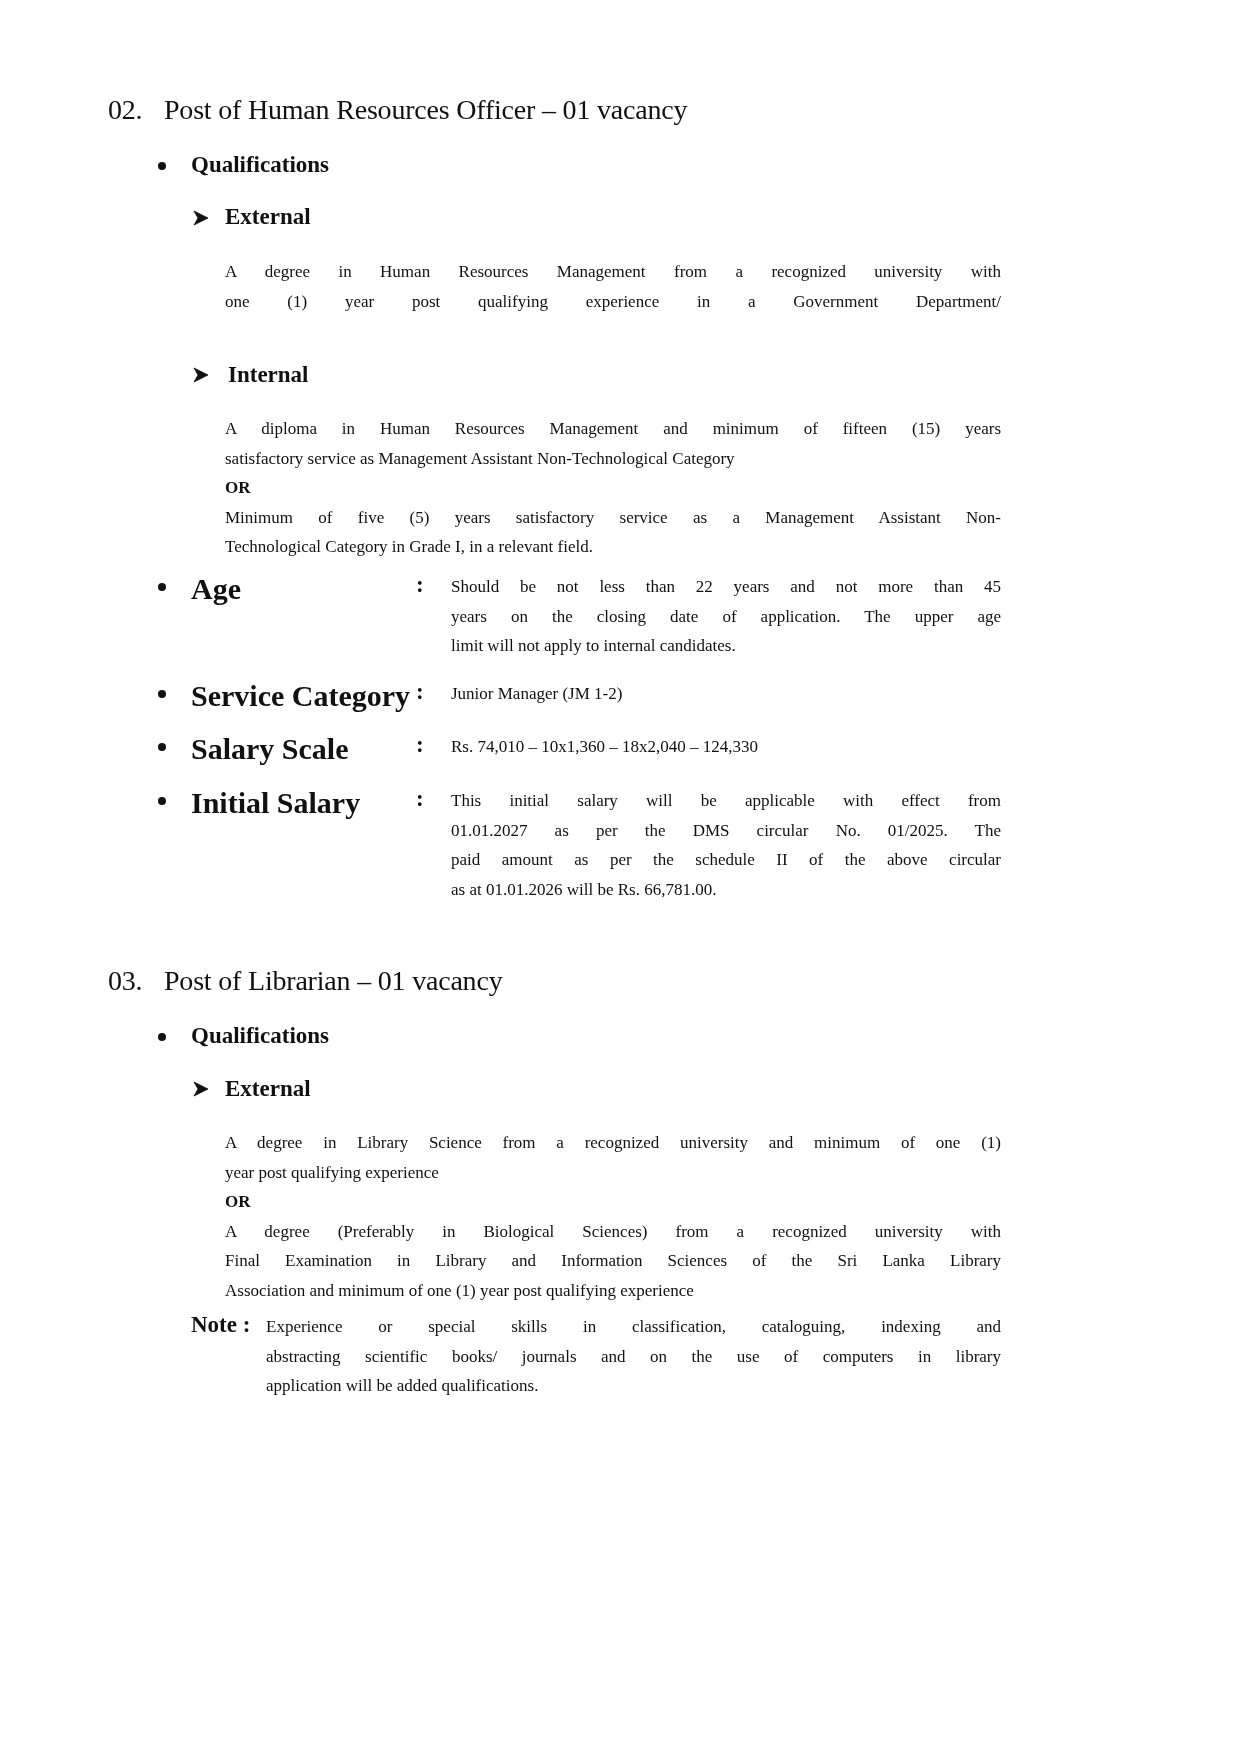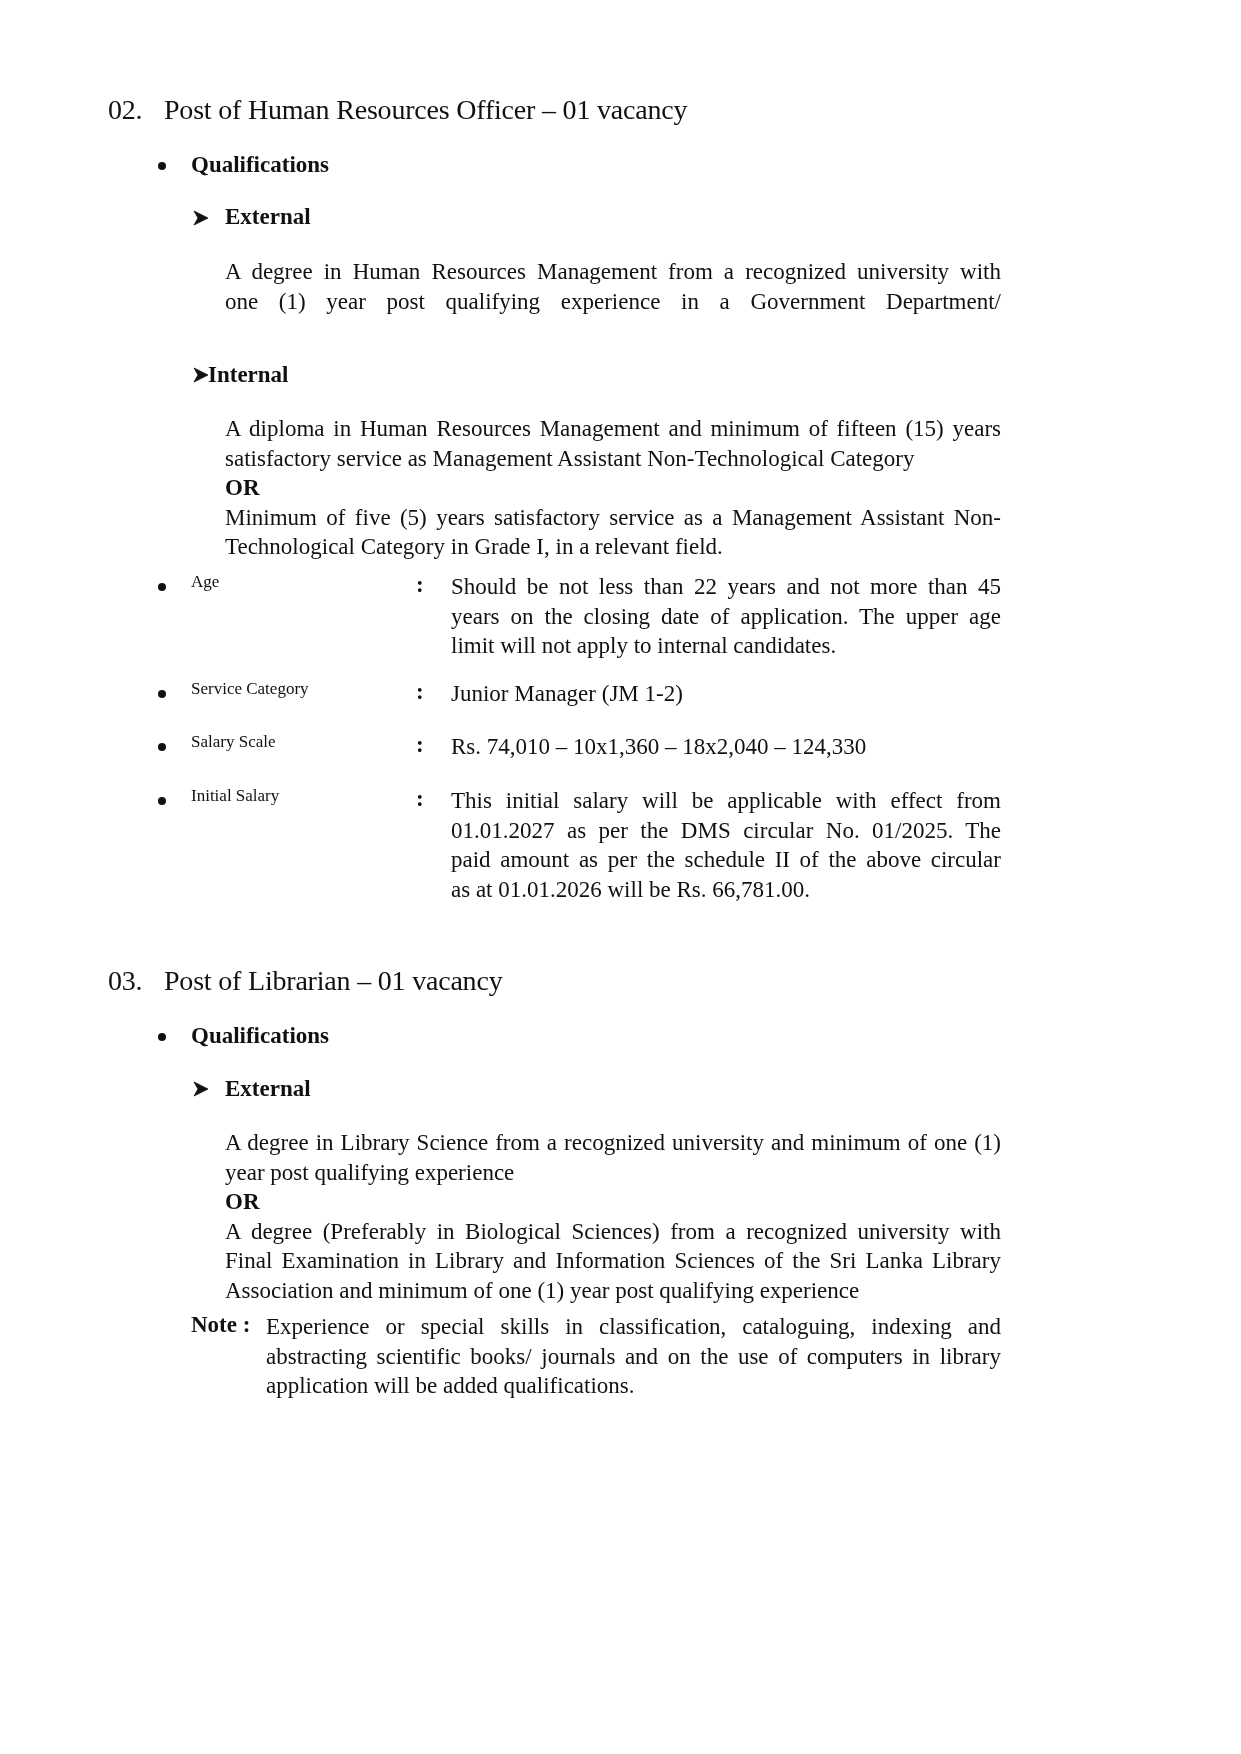--- a/index.html
+++ b/index.html
@@ -12,27 +12,27 @@
   .heading {
     font-weight: normal; font-size: 28px; letter-spacing: -0.2px; white-space: nowrap;
   }
   .heading .num { display: inline-block; width: 56px; }
   .bullet-row { font-size: 23px; font-weight: bold; white-space: nowrap; }
   .dot {
     position: absolute; width: 8px; height: 8px; border-radius: 50%; background: #111;
   }
   .arrow { position: absolute; width: 16px; height: 16px; }
   .para {
-    font-size: 23px; line-height: 29.5px; text-align: justify; text-align-last: left;
+    font-size: 17px; line-height: 29.5px; text-align: justify; text-align-last: left;
   }
   .para .line { display: block; }
   .para .just { text-align: justify; text-align-last: justify; }
   .or { font-weight: bold; text-align: center; display: block; }
   .colon { font-weight: bold; font-size: 23px; }
-  .label { font-weight: normal; font-size: 17px; white-space: nowrap; }
+  .label { font-weight: bold; font-size: 30px; white-space: nowrap; }
   .note-label { font-weight: bold; font-size: 23px; white-space: nowrap; }
 </style>
 </head>
 <body>
 
 <div class="abs heading" style="left:108px; top:94px;">
   <span class="num">02.</span><span>Post of Human Resources Officer – 01 vacancy</span>
 </div>
 
 <div class="dot" style="left:158px; top:162px;"></div>
@@ -44,21 +44,21 @@
 <div class="abs bullet-row" style="left:225px; top:204px;">External</div>
 
 <div class="abs para" style="left:225px; top:257px; width:776px;">
   <span class="line just">A degree in Human Resources Management from a recognized university with</span>
   <span class="line just">one (1) year post qualifying experience in a Government Department/</span>
 </div>
 
 <svg class="arrow" style="left:193px; top:367px;" viewBox="0 0 16 16">
     <path d="M1 1 L15 8 L1 15 L5 8 Z" fill="#111" stroke="#111" stroke-width="0.8"></path>
   </svg>
-<div class="abs bullet-row" style="left:208px; top:362px;">Internal</div>
+<div class="abs bullet-row" style="left:228px; top:362px;">Internal</div>
 
 <div class="abs para" style="left:225px; top:414px; width:776px;">
   <span class="line just">A diploma in Human Resources Management and minimum of fifteen (15) years</span>
   <span class="line">satisfactory service as Management Assistant Non-Technological Category</span>
   <span class="or">OR</span>
   <span class="line just">Minimum of five (5) years satisfactory service as a Management Assistant Non-</span>
   <span class="line">Technological Category in Grade I, in a relevant field.</span>
 </div>
 
 <div class="dot" style="left:158px; top:583px;"></div>

